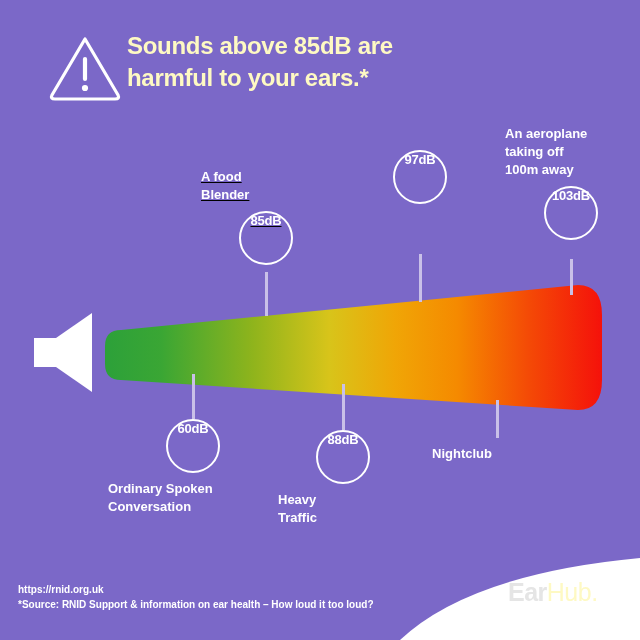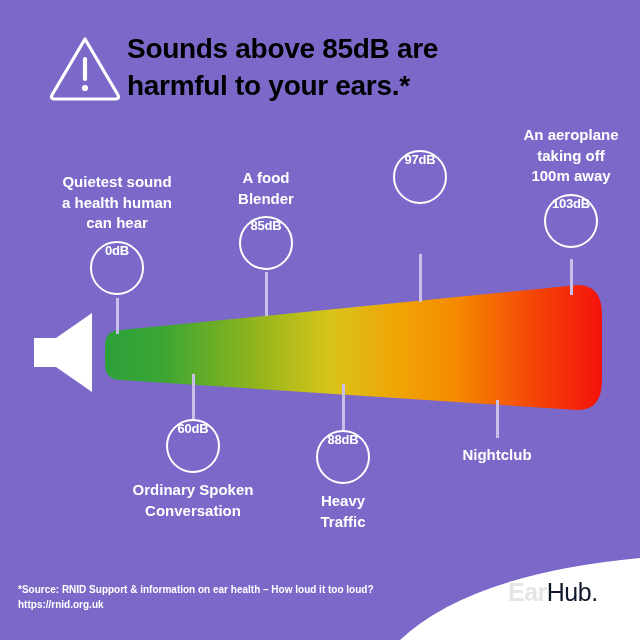--- a/index.html
+++ b/index.html
@@ -35,22 +35,22 @@
     left: 48px;
     top: 33px;
     width: 74px;
     height: 70px;
   }
   .title {
     position: absolute;
     left: 127px;
     top: 30px;
     width: 470px;
-    color: #000000;
-    font-size: 28px;
+    color: #fef9c3;
+    font-size: 24px;
     font-weight: bold;
     line-height: 1.33;
     letter-spacing: -0.3px;
   }
   .title .line { display: block; }
 
   
   .wedge-wrap {
     position: absolute;
     left: 0;
@@ -68,24 +68,23 @@
     width: 80px;
     height: 90px;
   }
 
   
   .callout {
     position: absolute;
   }
   .callout .label {
     color: #ffffff;
-    font-size: 15px;
+    font-size: 13px;
     font-weight: bold;
     line-height: 1.38;
-    text-align: center;
     white-space: pre-line;
   }
   .bubble {
     width: 54px;
     height: 54px;
     border: 2px solid #ffffff;
     border-radius: 50%;
     display: flex;
     align-items: flex-start;
     justify-content: center;
@@ -137,21 +136,21 @@
     top: 578px;
     font-size: 25px;
     letter-spacing: -0.5px;
     white-space: nowrap;
   }
   .logo .ear {
     color: #e5e5e5;
     font-weight: bold;
   }
   .logo .hub {
-    color: #0f172a;
+    color: #fef9c3;
     font-weight: normal;
   }
 </style>
 </head>
 <body>
 
 <div id="canvas">
 
   <div class="header">
     <svg class="warn-icon" viewBox="0 0 74 70">
@@ -191,31 +190,22 @@
     <g clip-path="url(#wedgeClip)">
       <rect x="100" y="280" width="510" height="140" fill="url(#loudGrad)"></rect>
     </g>
   </svg>
 
   <svg class="speaker" viewBox="0 0 80 90">
     <path d="M4 33 L26 33 L26 62 L4 62 Z" fill="#ffffff"></path>
     <path d="M26 33 L62 8 L62 87 L26 62 Z" fill="#ffffff"></path>
   </svg>
 
-  <div class="callout top" style="left:32px; top:172px; width:170px;">
-    <div class="label">Quietest sound
-a health human
-can hear</div>
-    <div class="bubble">
-      <span>0dB</span>
-    </div>
-    <div class="connector" style="top:126px; height:36px;"></div>
-  </div>
-
-  <div class="callout top" style="left:201px; top:168px; width:130px;">
+
+  <div class="callout top" style="left:201px; top:168px; width:130px;text-decoration:underline;">
     <div class="label">A food
 Blender</div>
     <div class="bubble">
       <span>85dB</span>
     </div>
     <div class="connector" style="top:104px; height:44px;"></div>
   </div>
 
   <div class="callout top" style="left:355px; top:150px; width:130px;">
     <div class="bubble">
@@ -255,21 +245,21 @@
   <div class="callout bottom" style="left:432px; top:438px; width:130px;">
     <div class="connector" style="top:-38px; height:38px;"></div>
     <div class="label">Nightclub</div>
   </div>
 
   <svg class="footer-curve" viewBox="0 0 640 100" preserveAspectRatio="none">
     <path d="M640 18 Q470 34 400 100 L640 100 Z" fill="#ffffff"></path>
   </svg>
 
   <div class="source">
+    <span class="line">https://rnid.org.uk</span>
     <span class="line">*Source: RNID Support &amp; information on ear health – How loud it too loud?</span>
-    <span class="line">https://rnid.org.uk</span>
   </div>
 
   <div class="logo">
     <span class="ear">Ear</span><span class="hub">Hub.</span>
   </div>
 
 </div>
 
 </body></html>

